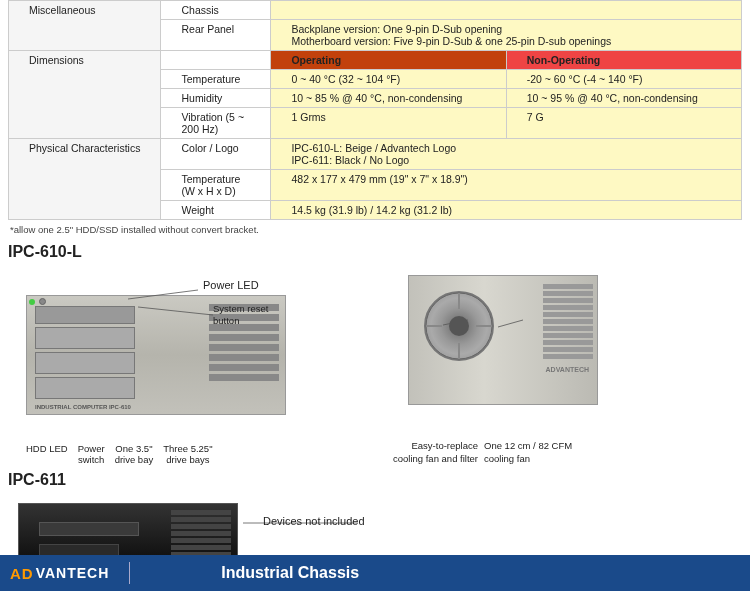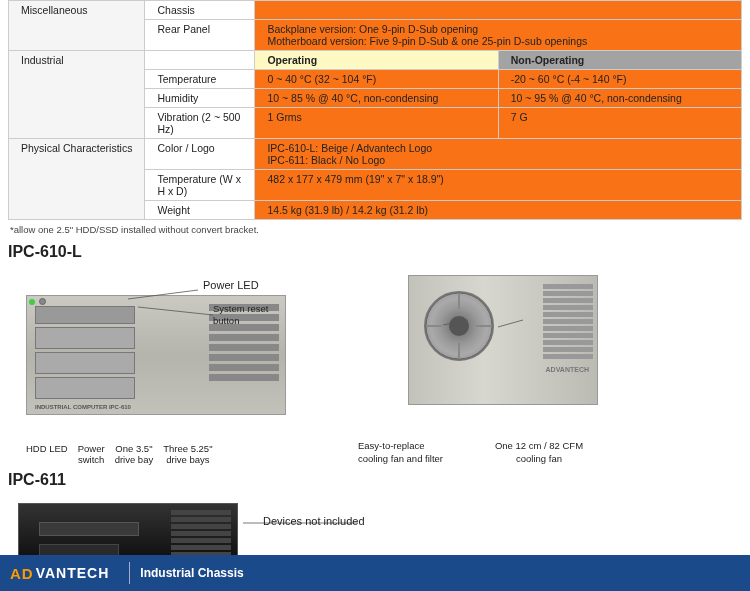--- a/index.html
+++ b/index.html
@@ -14,35 +14,35 @@
 
     
     .specs-table {
       width: 100%;
       border-collapse: collapse;
       font-size: 10.5px;
       margin-bottom: 4px;
     }
     .specs-table td {
       border: 1px solid #ccc;
-      padding: 3px 12px;
+      padding: 3px 20px;
       vertical-align: top;
     }
     .specs-table .cat-cell {
       background: #f5f5f5;
       font-weight: normal;
       white-space: nowrap;
       width: 120px;
     }
     .specs-table .label-cell {
       width: 110px;
       background: #fff;
     }
     .specs-table .value-cell {
-      background: #f97316;
+      background: #fef9c3;
     }
     .note {
       font-size: 9.5px;
       color: #444;
       margin: 2px 0 8px 0;
       padding-left: 2px;
     }
 
     
     .front-view-title {
@@ -109,23 +109,24 @@
       align-items: center;
       gap: 2px;
     }
     .footer-divider {
       width: 1px;
       height: 22px;
       background: #aac;
       margin: 0 10px;
     }
     .footer-title {
-      font-size: 12px;
+      font-size: 16px;
       font-weight: bold;
       flex: 1;
+      text-align: center;
     }
     .footer-note {
       font-size: 9px;
       color: #cdd;
     }
     
     .main-content {
       padding: 0 8px 44px 8px;
     }
   </style>
@@ -144,37 +145,37 @@
       </tr>
       <tr>
         <td class="label-cell">Rear Panel</td>
         <td class="value-cell" colspan="2">
           Backplane version: One 9-pin D-Sub opening<br>
           Motherboard version: Five 9-pin D-Sub &amp; one 25-pin D-sub openings
         </td>
       </tr>
 
       <tr>
-        <td class="cat-cell" rowspan="4">Industrial</td>
+        <td class="cat-cell" rowspan="4">Dimensions</td>
         <td class="label-cell"></td>
-        <td class="value-cell" style="font-weight:bold; background:#fef9c3;">Operating</td>
-        <td class="value-cell" style="font-weight:bold; background:#a3a3a3;margin-left:12px;">Non-Operating</td>
+        <td class="value-cell" style="font-weight:bold; background:#c2410c;">Operating</td>
+        <td class="value-cell" style="font-weight:bold; background:#ef4444;margin-left:12px;">Non-Operating</td>
       </tr>
       <tr>
         <td class="label-cell">Temperature</td>
         <td class="value-cell">0 ~ 40 °C (32 ~ 104 °F)</td>
         <td class="value-cell">-20 ~ 60 °C (-4 ~ 140 °F)</td>
       </tr>
       <tr>
         <td class="label-cell">Humidity</td>
         <td class="value-cell">10 ~ 85 % @ 40 °C, non-condensing</td>
         <td class="value-cell">10 ~ 95 % @ 40 °C, non-condensing</td>
       </tr>
       <tr>
-        <td class="label-cell">Vibration (2 ~ 500 Hz)</td>
+        <td class="label-cell">Vibration (5 ~ 200 Hz)</td>
         <td class="value-cell">1 Grms</td>
         <td class="value-cell">7 G</td>
       </tr>
 
       <tr>
         <td class="cat-cell" rowspan="3">Physical Characteristics</td>
         <td class="label-cell">Color / Logo</td>
         <td class="value-cell" colspan="2">
           IPC-610-L: Beige / Advantech Logo<br>
           IPC-611: Black / No Logo
@@ -281,22 +282,22 @@
 
         <div style="position:absolute;top:90px;right:8px;font-size:7px;color:#777;font-weight:bold;">ADVANTECH</div>
       </div>
 
       <svg style="position:absolute;top:0;left:0;width:280px;height:200px;pointer-events:none;">
         <line x1="110" y1="55" x2="85" y2="60" stroke="#555" stroke-width="0.8"></line>
         <line x1="165" y1="55" x2="140" y2="62" stroke="#555" stroke-width="0.8"></line>
       </svg>
 
       <div style="position:absolute;bottom:0;left:0;display:flex;gap:6px;font-size:9.5px;">
-        <div style="width:120px;line-height:1.3;">Easy-to-replace<br>cooling fan and filter</div>
-        <div style="width:110px;line-height:1.3;text-align:center;">One 12 cm / 82 CFM<br>cooling fan</div>
+        <div style="width:120px;line-height:1.3;text-align:right;">Easy-to-replace<br>cooling fan and filter</div>
+        <div style="width:110px;line-height:1.3;">One 12 cm / 82 CFM<br>cooling fan</div>
       </div>
     </div>
   </div>
 
   <div class="model-label">IPC-611</div>
 
   <div class="ipc611-row">
     <div style="position:relative; width:420px; height:120px;">
 
       <div style="position:absolute;left:10px;top:10px;width:220px;height:90px;background:linear-gradient(180deg,#333 0%,#111 60%,#222 100%);border:1px solid #555;overflow:hidden;">

